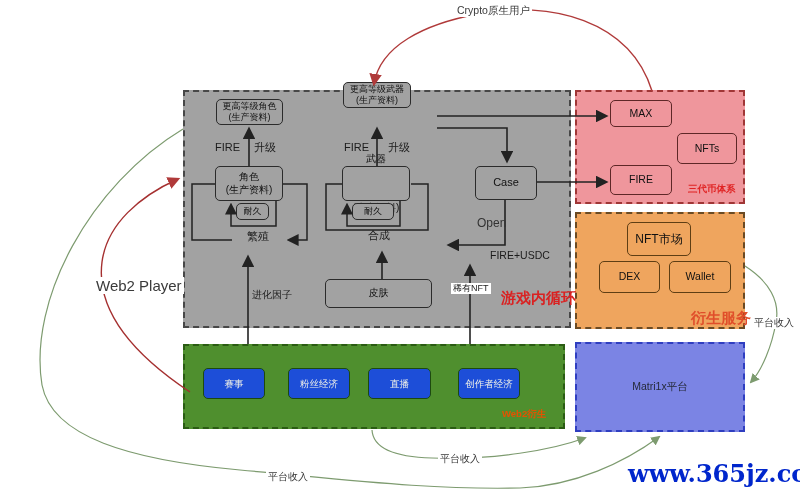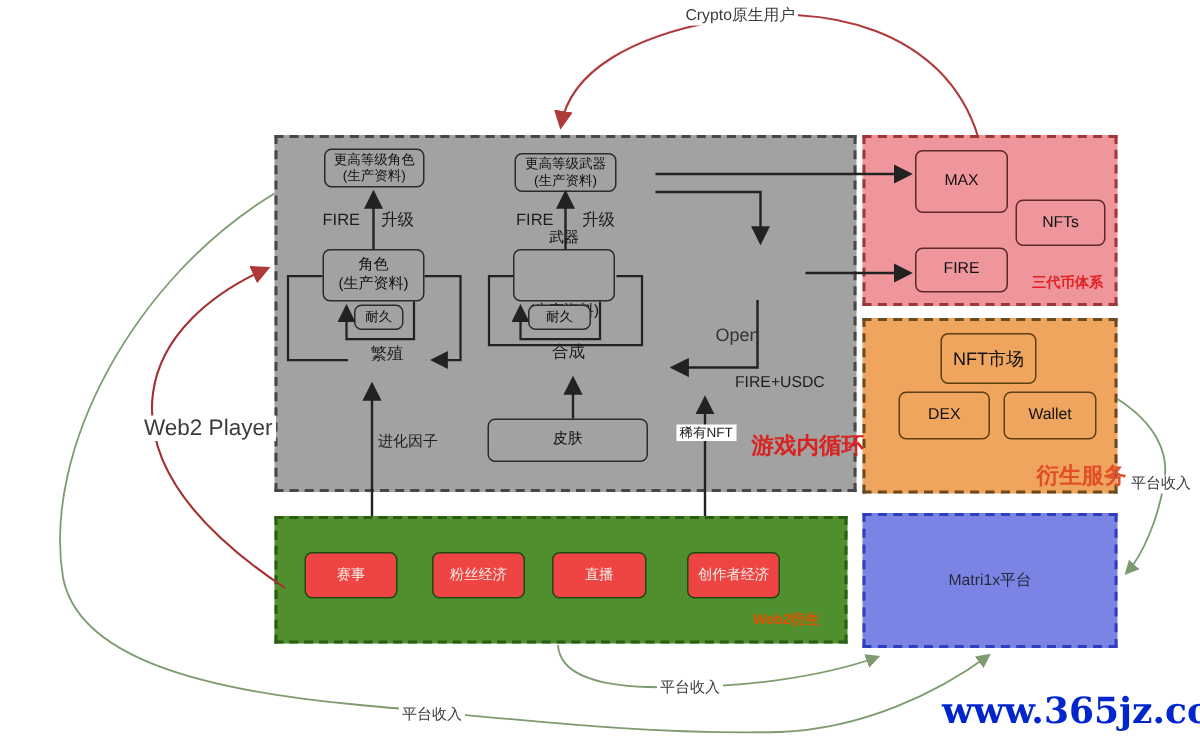--- a/index.html
+++ b/index.html
@@ -13,21 +13,21 @@
   .zone-web2{background:#4f8f2e;border:2px dashed #2b5c14;}
   .zone-platform{background:#7b84e4;border:2px dashed #2f3ec0;display:flex;align-items:center;justify-content:center;}
   
   .node{position:absolute;box-sizing:border-box;z-index:3;border-radius:5px;
         display:flex;flex-direction:column;align-items:center;justify-content:center;
         text-align:center;color:#111;line-height:1.25;}
   .node-gray{border:1.5px solid #2b2b2b;background:#a2a2a2;font-size:10px;}
   .node-gray-sm{border:1.5px solid #2b2b2b;background:#a2a2a2;font-size:9px;}
   .node-pink{border:1.5px solid #5e2727;background:#ef969c;font-size:10.5px;}
   .node-orange{border:1.5px solid #5e3e14;background:#efa55e;font-size:10.5px;}
-  .node-green{border:1.5px solid #1d4a0e;background:#ef4444;font-size:9.5px;color:#f2f2e8;}
+  .node-green{border:1.5px solid #1d4a0e;background:#1d4ed8;font-size:9.5px;color:#f2f2e8;}
   
   .lbl{position:absolute;z-index:6;font-size:11px;color:#1c1c1c;white-space:nowrap;line-height:1;}
   .lbl-white{background:#ffffff;padding:1px 2px;color:#3a3a3a;}
   .tag{position:absolute;z-index:6;font-weight:bold;white-space:nowrap;line-height:1;}
   .arrows{position:absolute;left:0;top:0;z-index:5;pointer-events:none;}
   .watermark{position:absolute;z-index:7;font-family:"DejaVu Serif",serif;font-weight:bold;}
 </style>
 </head>
 <body>
 
@@ -38,49 +38,50 @@
   <div class="zone zone-services" style="left:575px;top:212px;width:170px;height:117px;"></div>
   <div class="zone zone-web2" style="left:183px;top:344px;width:382px;height:85px;"></div>
   <div class="zone zone-platform" style="left:575px;top:342px;width:170px;height:90px;">
     <span style="font-size:10.5px;color:#252a3a;">Matri1x平台</span>
   </div>
 
   <div class="node node-gray-sm" style="left:216px;top:99px;width:67px;height:26px;">
     <span>更高等级角色</span>
     <span>(生产资料)</span>
   </div>
-  <div class="node node-gray-sm" style="left:343px;top:102px;width:68px;height:26px;">
+  <div class="node node-gray-sm" style="left:343px;top:82px;width:68px;height:26px;">
     <span>更高等级武器</span>
     <span>(生产资料)</span>
   </div>
   <div class="node node-gray" style="left:215px;top:166px;width:68px;height:35px;">
     <span>角色</span>
     <span>(生产资料)</span>
   </div>
   <div class="node node-gray" style="left:342px;top:166px;width:68px;height:35px;gap:36px;">
     <span>武器</span>
     <span>(生产资料)</span>
   </div>
   <div class="node node-gray-sm" style="left:236px;top:203px;width:33px;height:17px;">耐久</div>
   <div class="node node-gray-sm" style="left:352px;top:203px;width:42px;height:17px;">耐久</div>
   <div class="node node-gray" style="left:325px;top:279px;width:107px;height:29px;">皮肤</div>
+  <div class="node node-gray" style="left:475px;top:166px;width:62px;height:34px;font-size:11px;">Case</div>
 
   <div class="lbl" style="left:215px;top:142px;">FIRE</div>
   <div class="lbl" style="left:254px;top:142px;">升级</div>
   <div class="lbl" style="left:344px;top:142px;">FIRE</div>
   <div class="lbl" style="left:388px;top:142px;">升级</div>
   <div class="lbl" style="left:247px;top:231px;">繁殖</div>
   <div class="lbl" style="left:368px;top:230px;">合成</div>
   <div class="lbl" style="left:477px;top:217px;font-size:12px;color:#333;">Open</div>
   <div class="lbl" style="left:490px;top:250px;font-size:10.5px;">FIRE+USDC</div>
   <div class="lbl" style="left:252px;top:290px;font-size:10px;">进化因子</div>
   <div class="lbl lbl-white" style="left:451px;top:283px;font-size:9px;color:#222;">稀有NFT</div>
   <div class="tag" style="left:501px;top:290px;font-size:15px;color:#d92222;">游戏内循环</div>
 
-  <div class="node node-pink" style="left:610px;top:100px;width:62px;height:42px;">MAX</div>
+  <div class="node node-pink" style="left:610px;top:100px;width:62px;height:27px;">MAX</div>
   <div class="node node-pink" style="left:677px;top:133px;width:60px;height:31px;">NFTs</div>
   <div class="node node-pink" style="left:610px;top:165px;width:62px;height:30px;">FIRE</div>
   <div class="tag" style="left:688px;top:184px;font-size:9.5px;color:#e02424;">三代币体系</div>
 
   <div class="node node-orange" style="left:627px;top:222px;width:64px;height:34px;font-size:12px;">NFT市场</div>
   <div class="node node-orange" style="left:599px;top:261px;width:61px;height:32px;">DEX</div>
   <div class="node node-orange" style="left:669px;top:261px;width:62px;height:32px;text-align:center;">Wallet</div>
   <div class="tag" style="left:691px;top:310px;font-size:15px;color:#e04e2a;">衍生服务</div>
 
   <div class="node node-green" style="left:203px;top:368px;width:62px;height:31px;">赛事</div>

